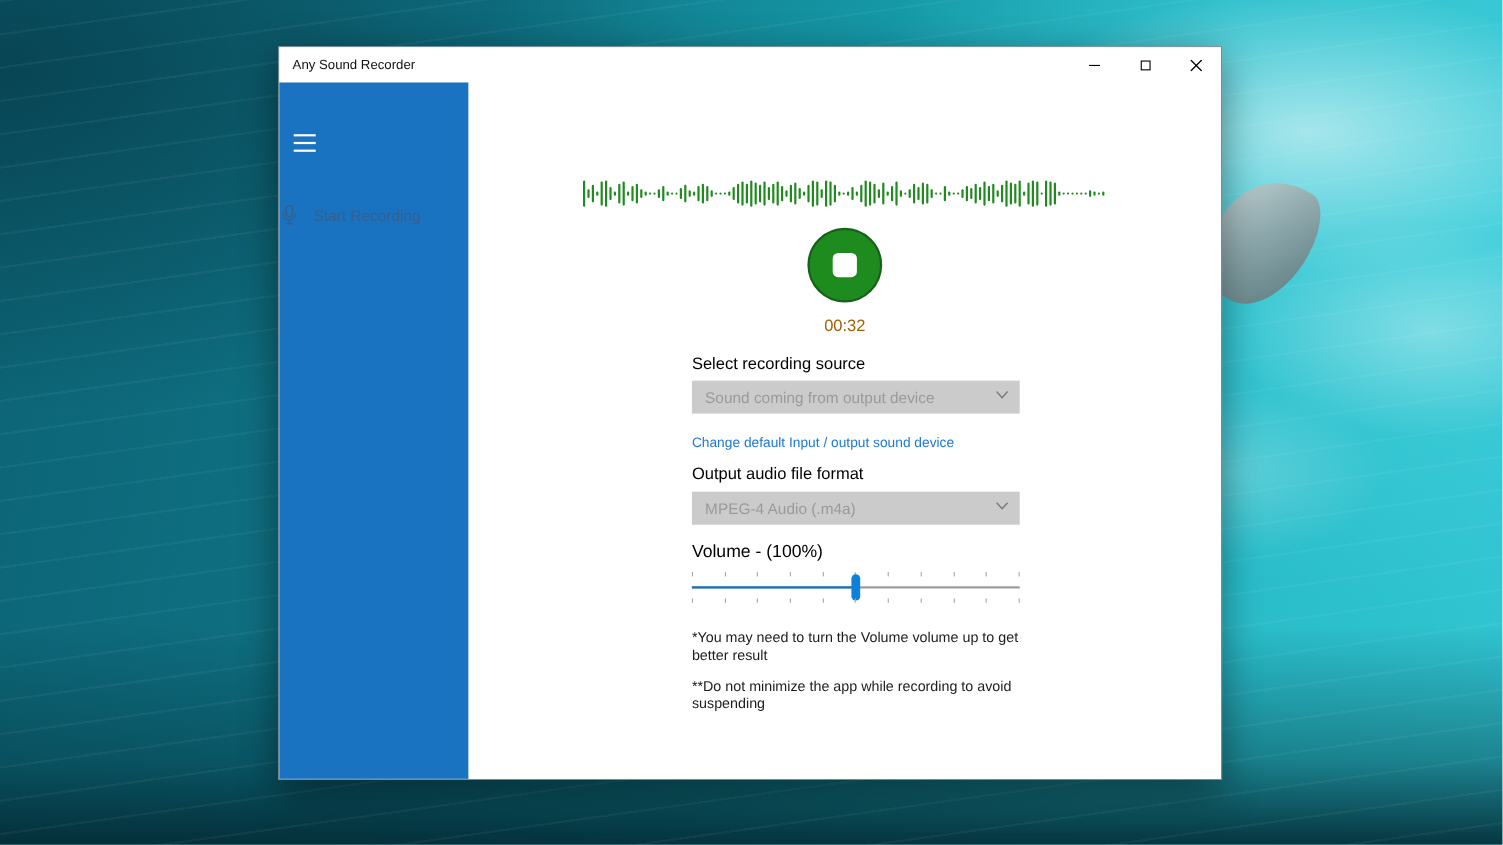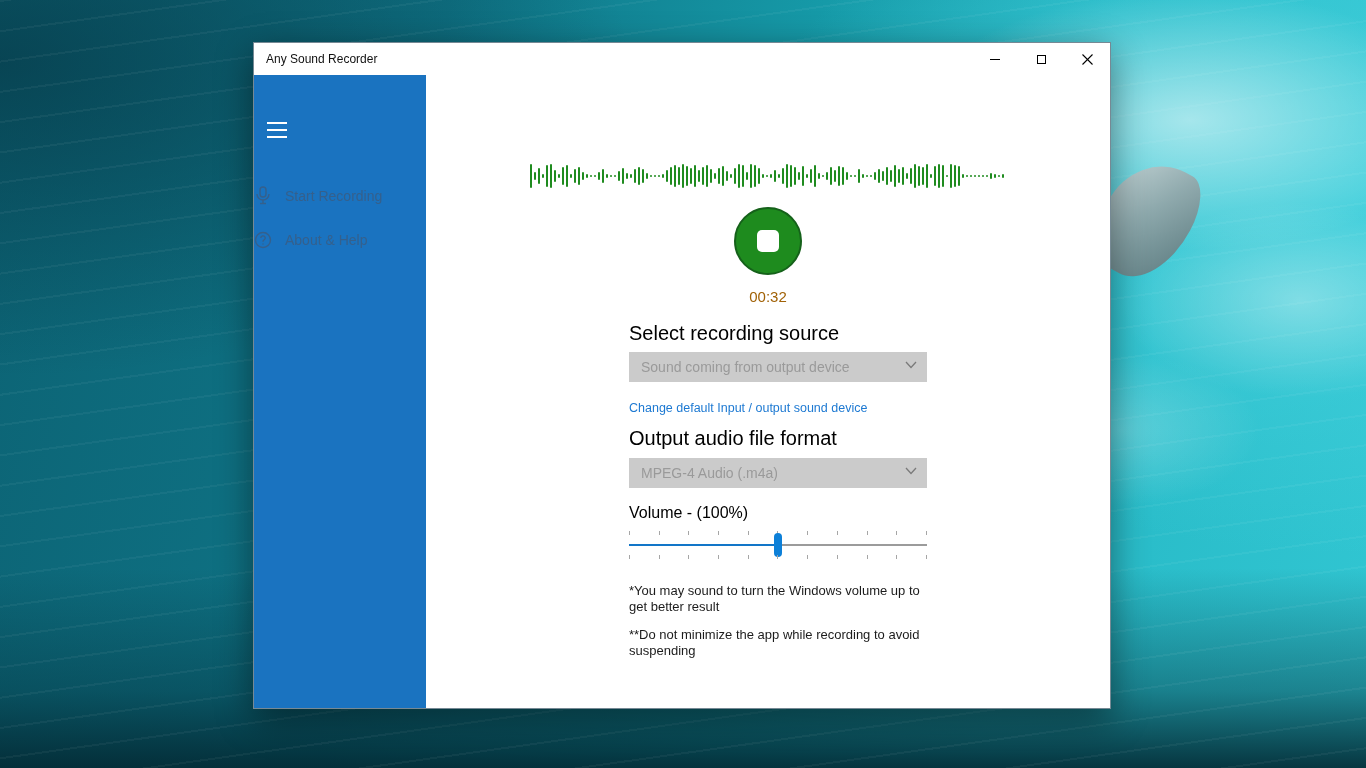--- a/index.html
+++ b/index.html
@@ -58,21 +58,21 @@
   .content { flex:1; background:#fff; position:relative; }
   .waveform { margin:89px auto 0; height:24px; display:flex; align-items:center; justify-content:center; }
   .wbar { width:2px; margin-right:2px; background:#1f8b1f; flex:0 0 2px; border-radius:1px; }
   .stopwrap { margin-top:19px; display:flex; justify-content:center; }
   .stop-btn { width:68px; height:68px; border-radius:50%; background:#1e8b1e; border:2px solid #15611a;
               display:flex; align-items:center; justify-content:center; cursor:pointer; }
   .stop-square { width:22px; height:22px; background:#fff; border-radius:5px; }
   .timer { margin-top:13px; text-align:center; font-size:15px; color:#a16207; }
 
   .form { width:298px; margin-left:203px; }
-  .field-label { margin-top:17px; font-size:20px; color:#000; }
+  .field-label { margin-top:17px; font-size:15px; color:#000; }
   .dropdown { margin-top:7px; height:30px; background:#cbcbcb; position:relative;
               display:flex; align-items:center; padding-left:12px; font-size:14px; color:#9a9a9a; cursor:default; }
   .dropdown .chev { position:absolute; right:10px; top:9px; }
   .link { display:inline-block; margin-top:19px; font-size:12.5px; color:#1d79d2; cursor:pointer; }
   .label2 { margin-top:11px; }
   .dd2 { margin-top:8px; }
   .vol-label { margin-top:16px; font-size:16px; color:#000; }
 
   .slider { margin-top:9px; position:relative; width:298px; height:28px; }
   .ticks { position:absolute; left:0; right:0; display:flex; justify-content:space-between; }
@@ -122,30 +122,20 @@
             <span class="mi-icon">
               <svg width="16" height="20" viewBox="0 0 16 20">
                 <rect x="5" y="1" width="6" height="10" rx="3"></rect>
                 <path d="M2 8 a6 6 0 0 0 12 0"></path>
                 <line x1="8" y1="14" x2="8" y2="17"></line>
                 <line x1="5" y1="17.5" x2="11" y2="17.5"></line>
               </svg>
             </span>
             <span>Start Recording</span>
           </div>
-          <div class="menu-item">
-            <span class="mi-icon">
-              <svg width="18" height="18" viewBox="0 0 18 18">
-                <circle cx="9" cy="9" r="7.5"></circle>
-                <path d="M6.8 7 a2.2 2.2 0 1 1 3 2.1 c-0.8 0.35 -0.8 0.9 -0.8 1.6"></path>
-                <line x1="9" y1="12.6" x2="9" y2="13.6"></line>
-              </svg>
-            </span>
-            <span>About &amp; Help</span>
-          </div>
         </div>
       </div>
 
       <div class="content">
 
         <div class="waveform">
             <div class="wbar" style="height: 24px;"></div>
             <div class="wbar" style="height: 8px;"></div>
             <div class="wbar" style="height: 16px;"></div>
             <div class="wbar" style="height: 4px;"></div>
@@ -320,20 +310,20 @@
                 <div class="tick"></div>
                 <div class="tick"></div>
                 <div class="tick"></div>
                 <div class="tick"></div>
                 <div class="tick"></div>
                 <div class="tick"></div>
                 <div class="tick"></div>
               </div>
           </div>
 
-          <div class="note">*You may sound to turn the Windows volume up to get better result</div>
+          <div class="note">*You may need to turn the Volume volume up to get better result</div>
           <div class="note note2">**Do not minimize the app while recording to avoid suspending</div>
         </div>
 
       </div>
     </div>
   </div>
 </div>
 
 </body></html>

